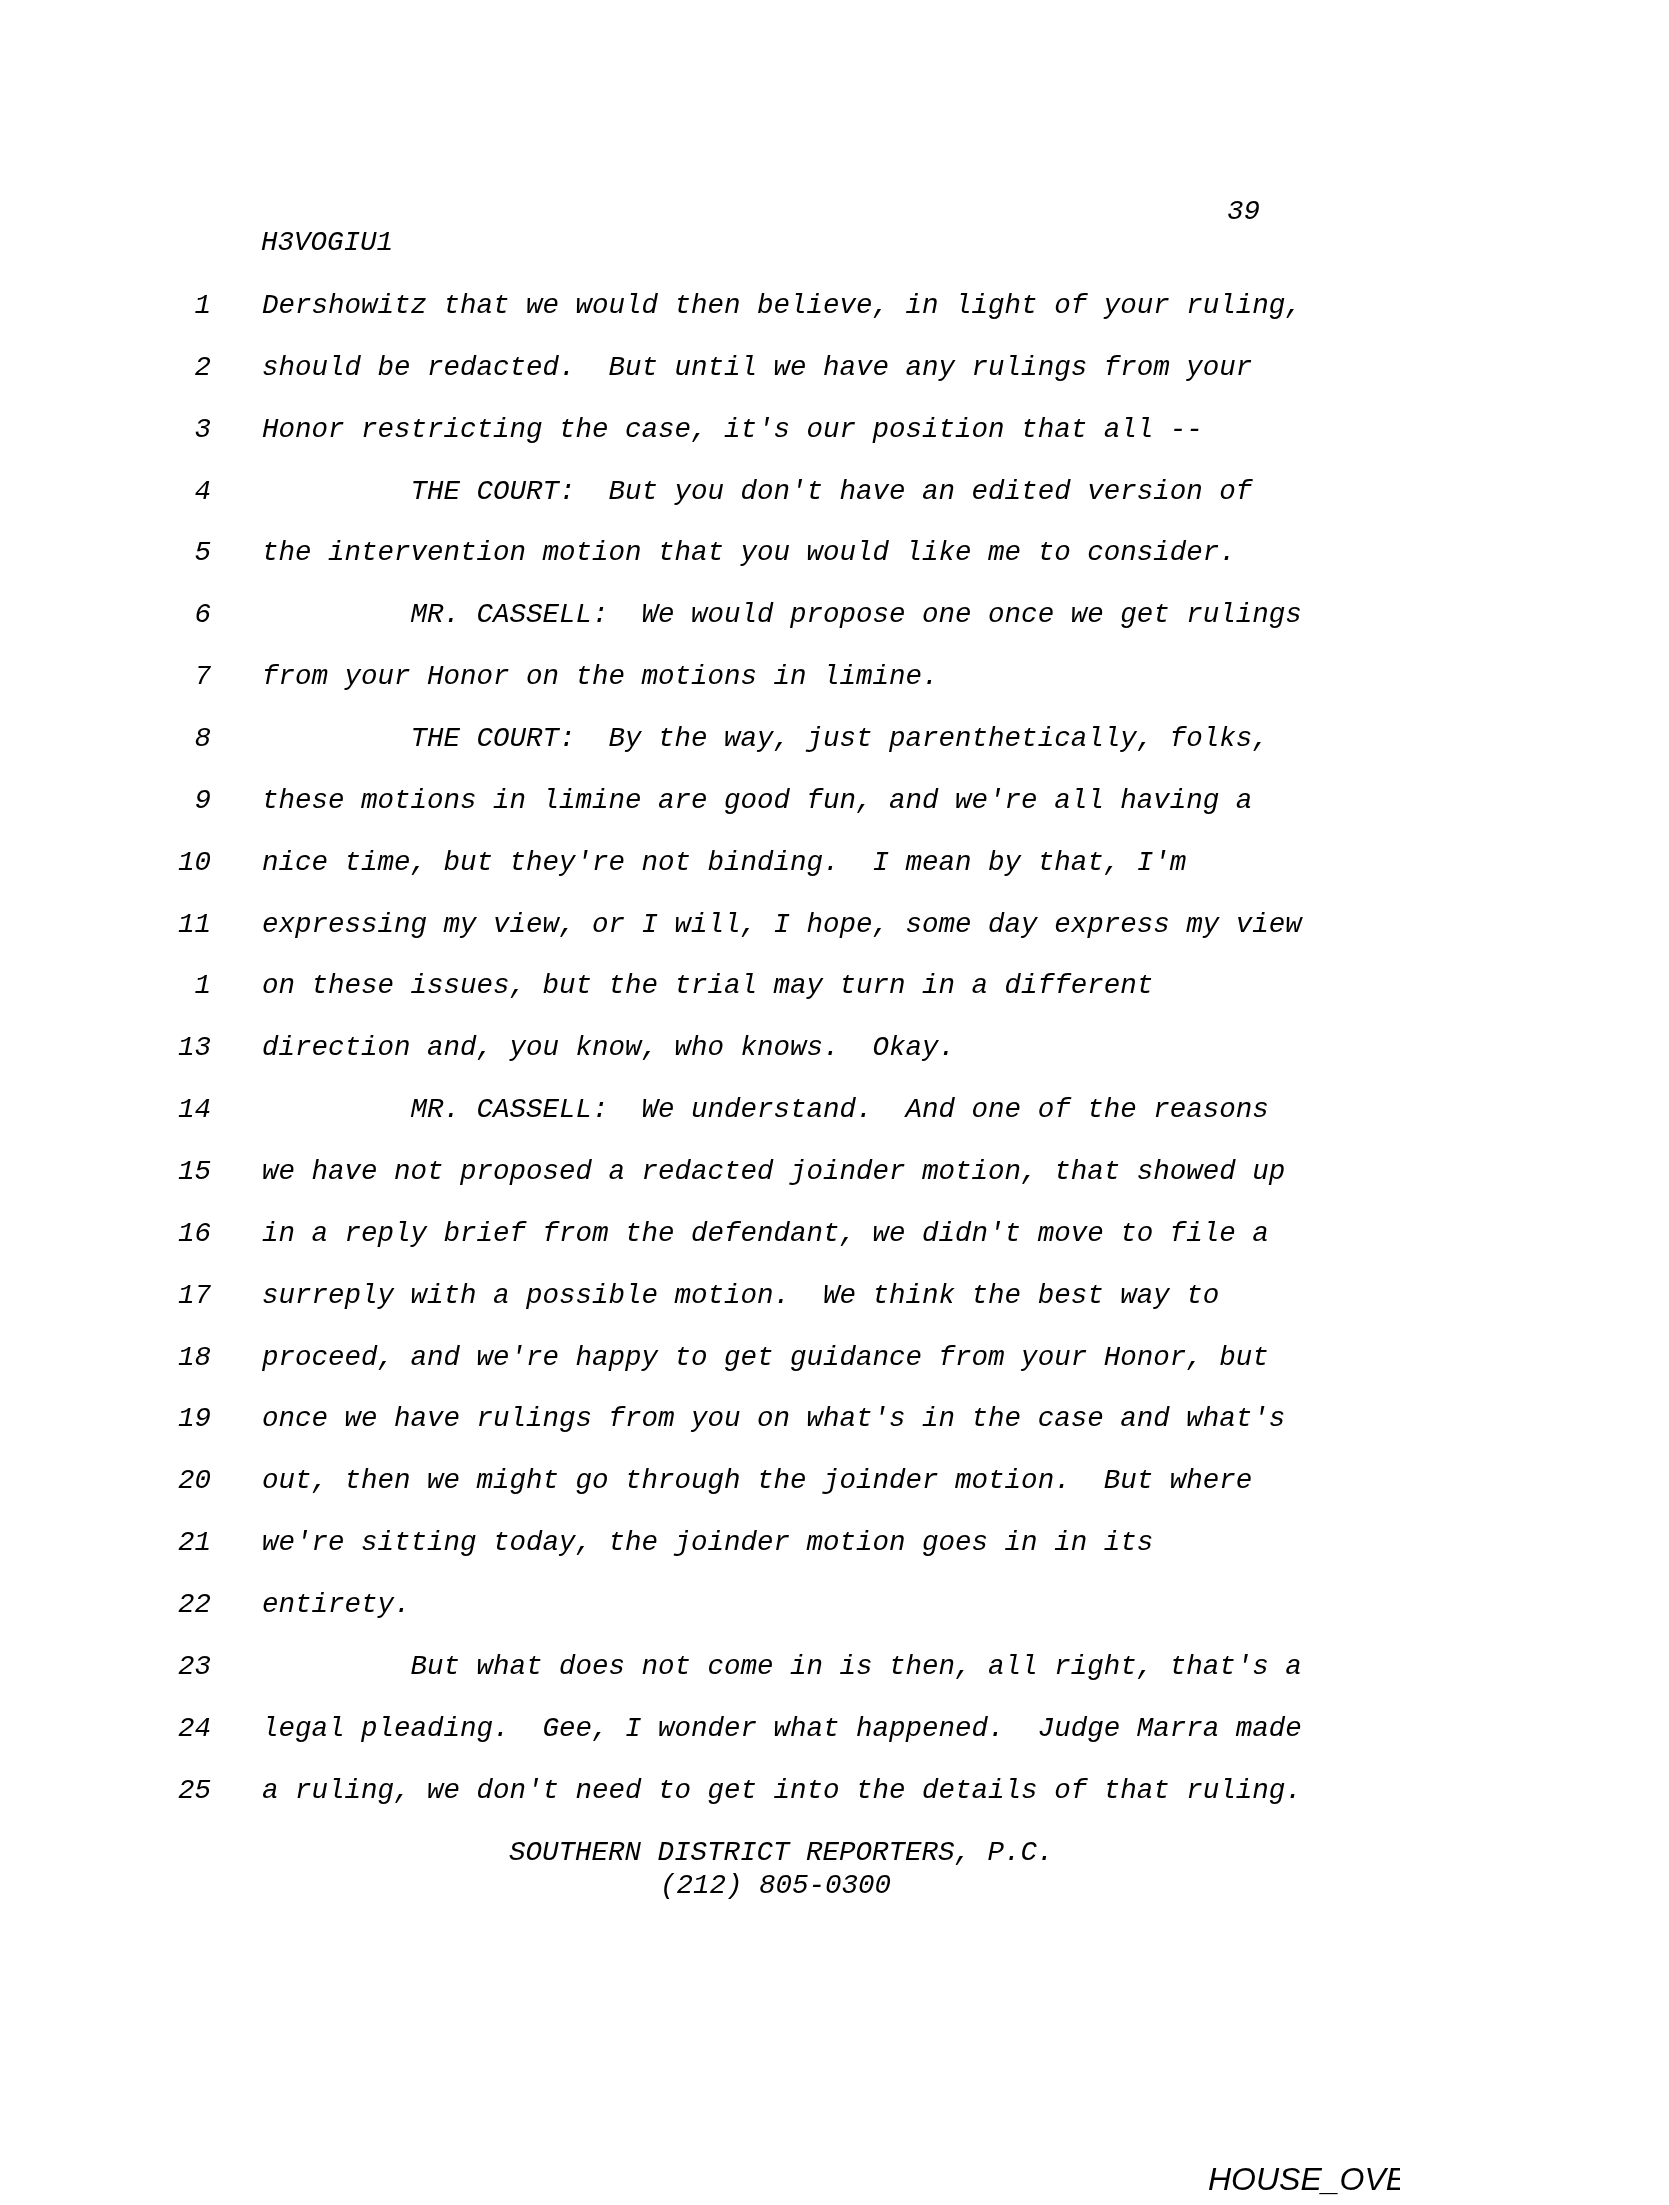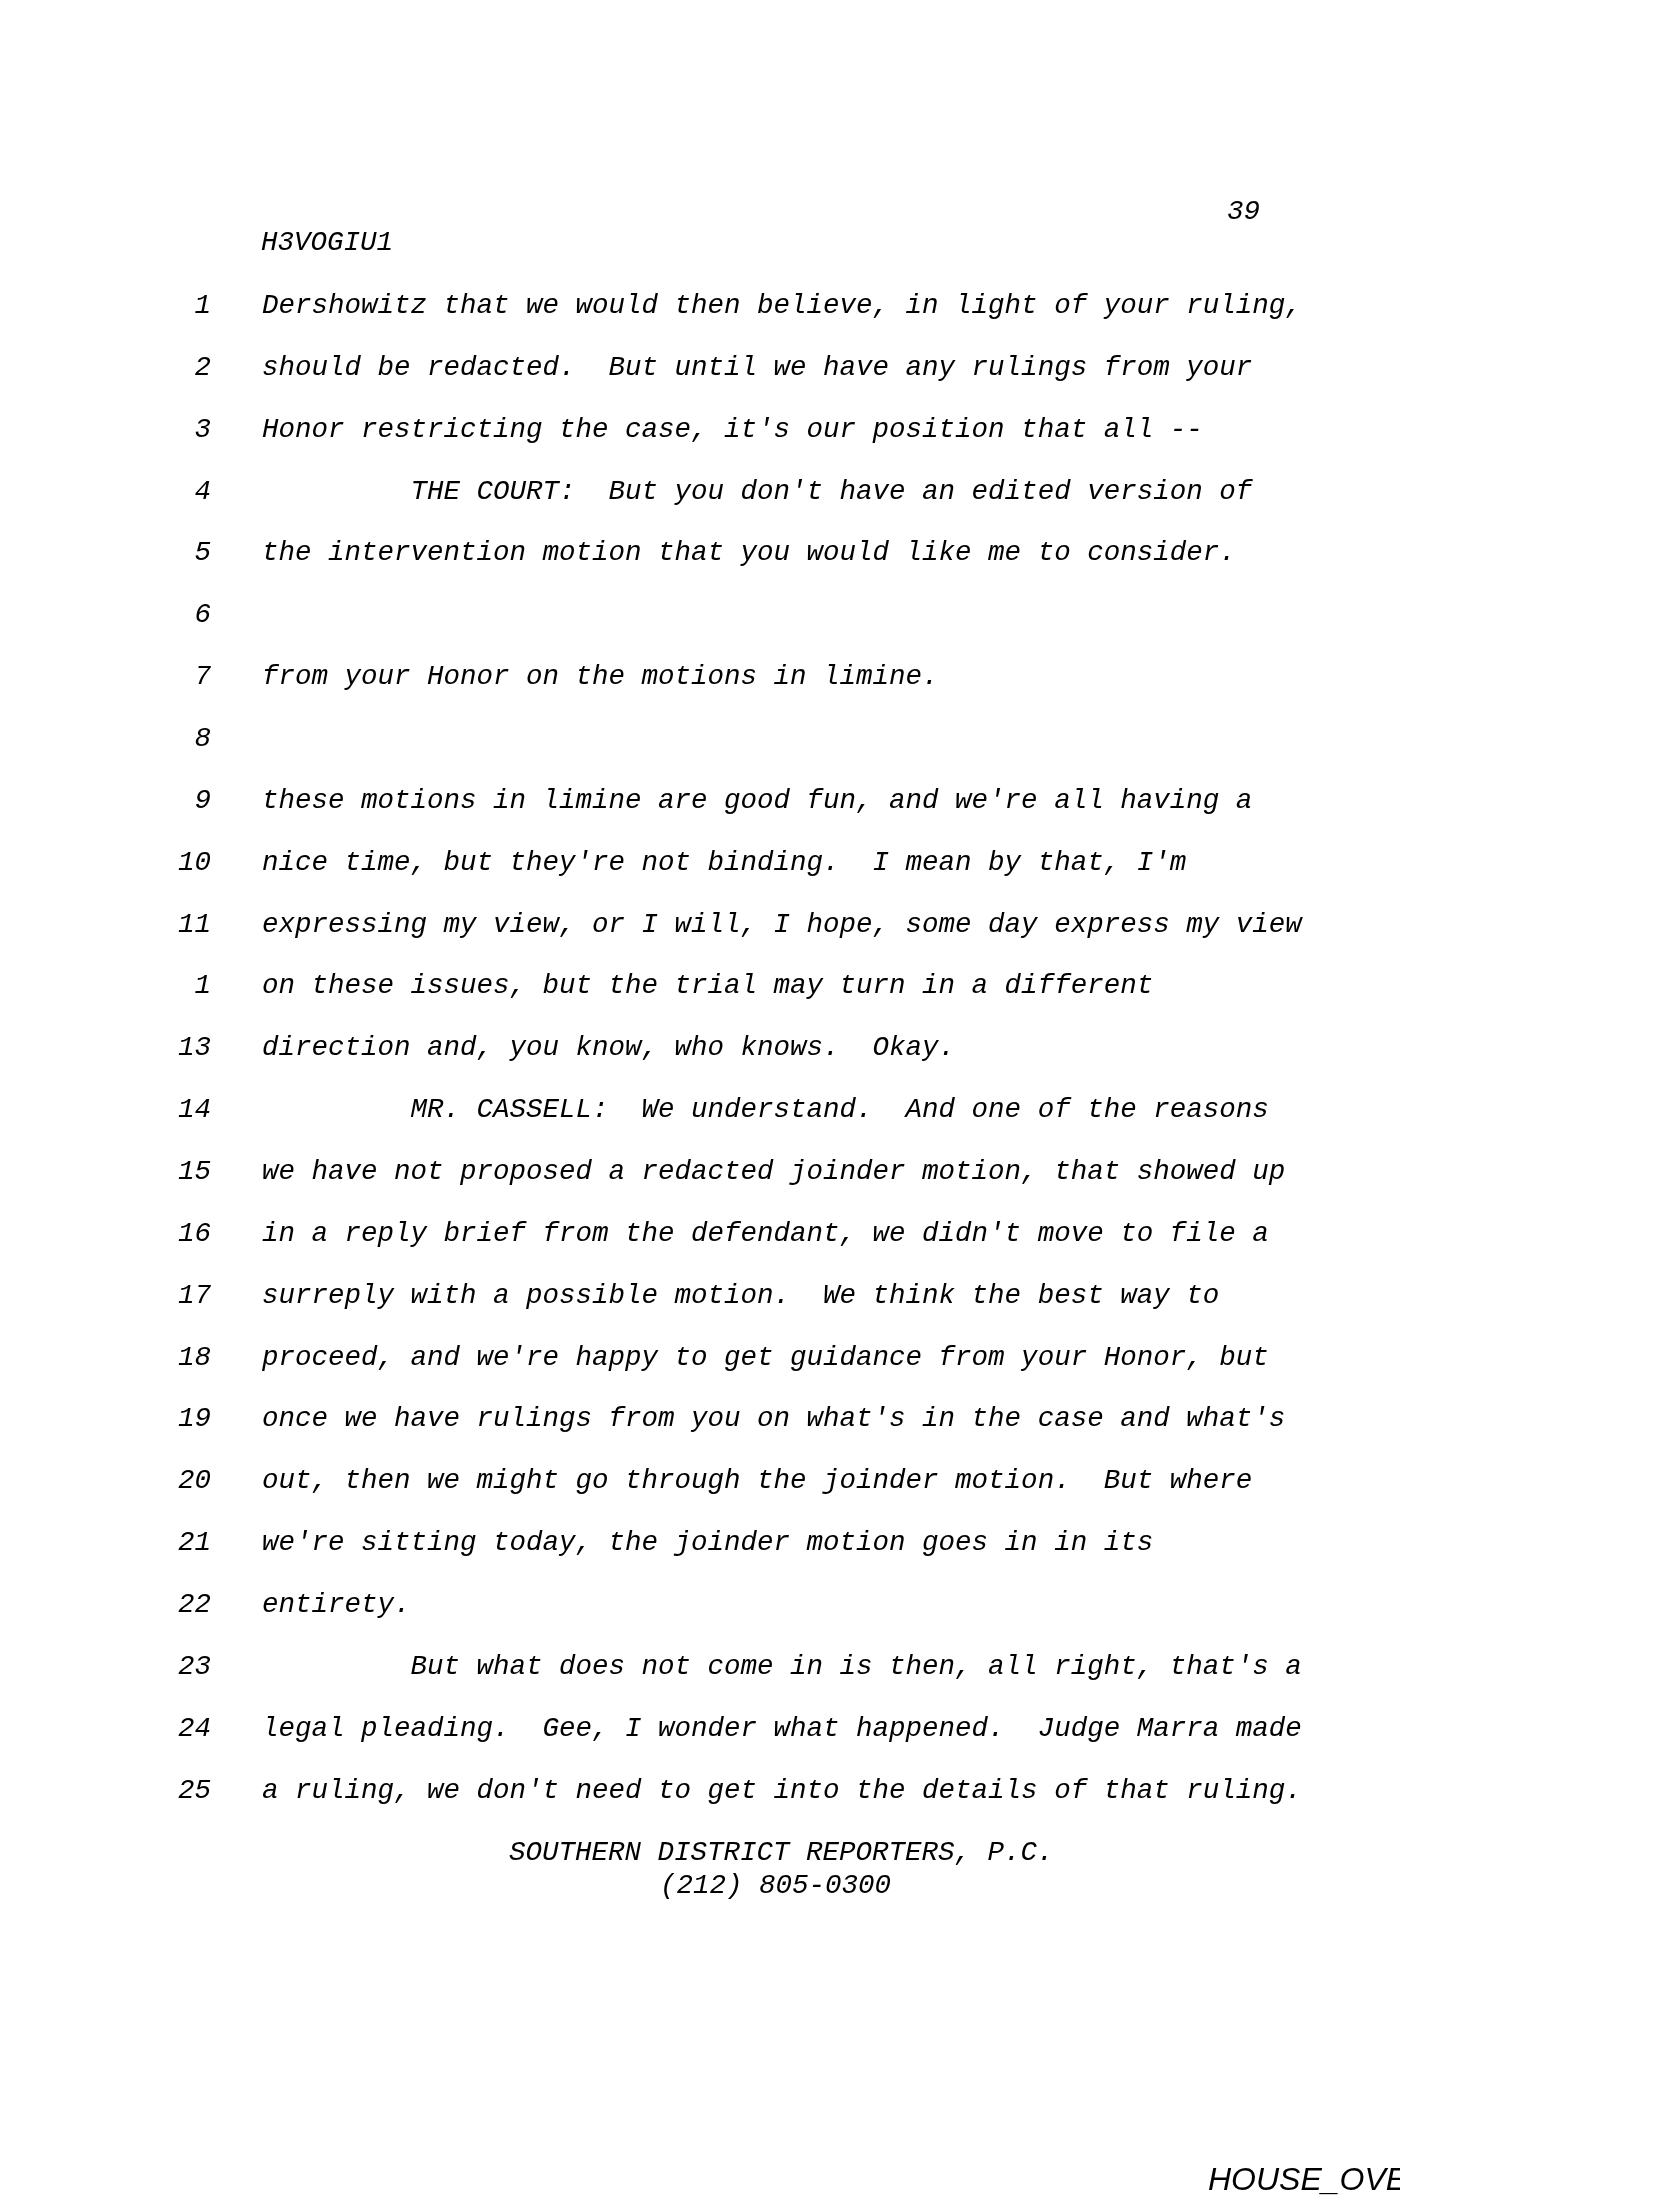--- a/index.html
+++ b/index.html
@@ -99,27 +99,29 @@
       <div class="t-line" style="top: 478px;">
     <span class="num">4</span>
     <span class="txt">         THE COURT:  But you don't have an edited version of</span>
   </div>
       <div class="t-line" style="top: 539px;">
     <span class="num">5</span>
     <span class="txt">the intervention motion that you would like me to consider.</span>
   </div>
       <div class="t-line" style="top: 601px;">
     <span class="num">6</span>
+    <span class="txt">         MR. CASSELL:  We would propose one once we get rulings</span>
   </div>
       <div class="t-line" style="top: 663px;">
     <span class="num">7</span>
     <span class="txt">from your Honor on the motions in limine.</span>
   </div>
       <div class="t-line" style="top: 725px;">
     <span class="num">8</span>
+    <span class="txt">         THE COURT:  By the way, just parenthetically, folks,</span>
   </div>
       <div class="t-line" style="top: 787px;">
     <span class="num">9</span>
     <span class="txt">these motions in limine are good fun, and we're all having a</span>
   </div>
       <div class="t-line" style="top: 849px; padding-left: 22px;">
     <span class="num">10</span>
     <span class="txt">nice time, but they're not binding.  I mean by that, I'm</span>
   </div>
       <div class="t-line" style="top: 911px;">

